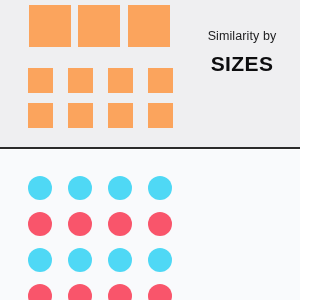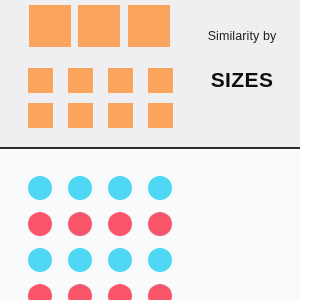--- a/index.html
+++ b/index.html
@@ -84,21 +84,21 @@
   .caption-lead {
     display: block;
     font-size: 12.5px;
     font-weight: 400;
     color: #1d1d1f;
     letter-spacing: 0.1px;
     line-height: 16px;
   }
   .caption-key {
     display: block;
-    margin-top: 24px;
+    margin-top: 8px;
     font-size: 21px;
     font-weight: bold;
     color: #0d0d0f;
     letter-spacing: 0.4px;
     line-height: 24px;
   }
 </style>
 </head>
 <body>
 

